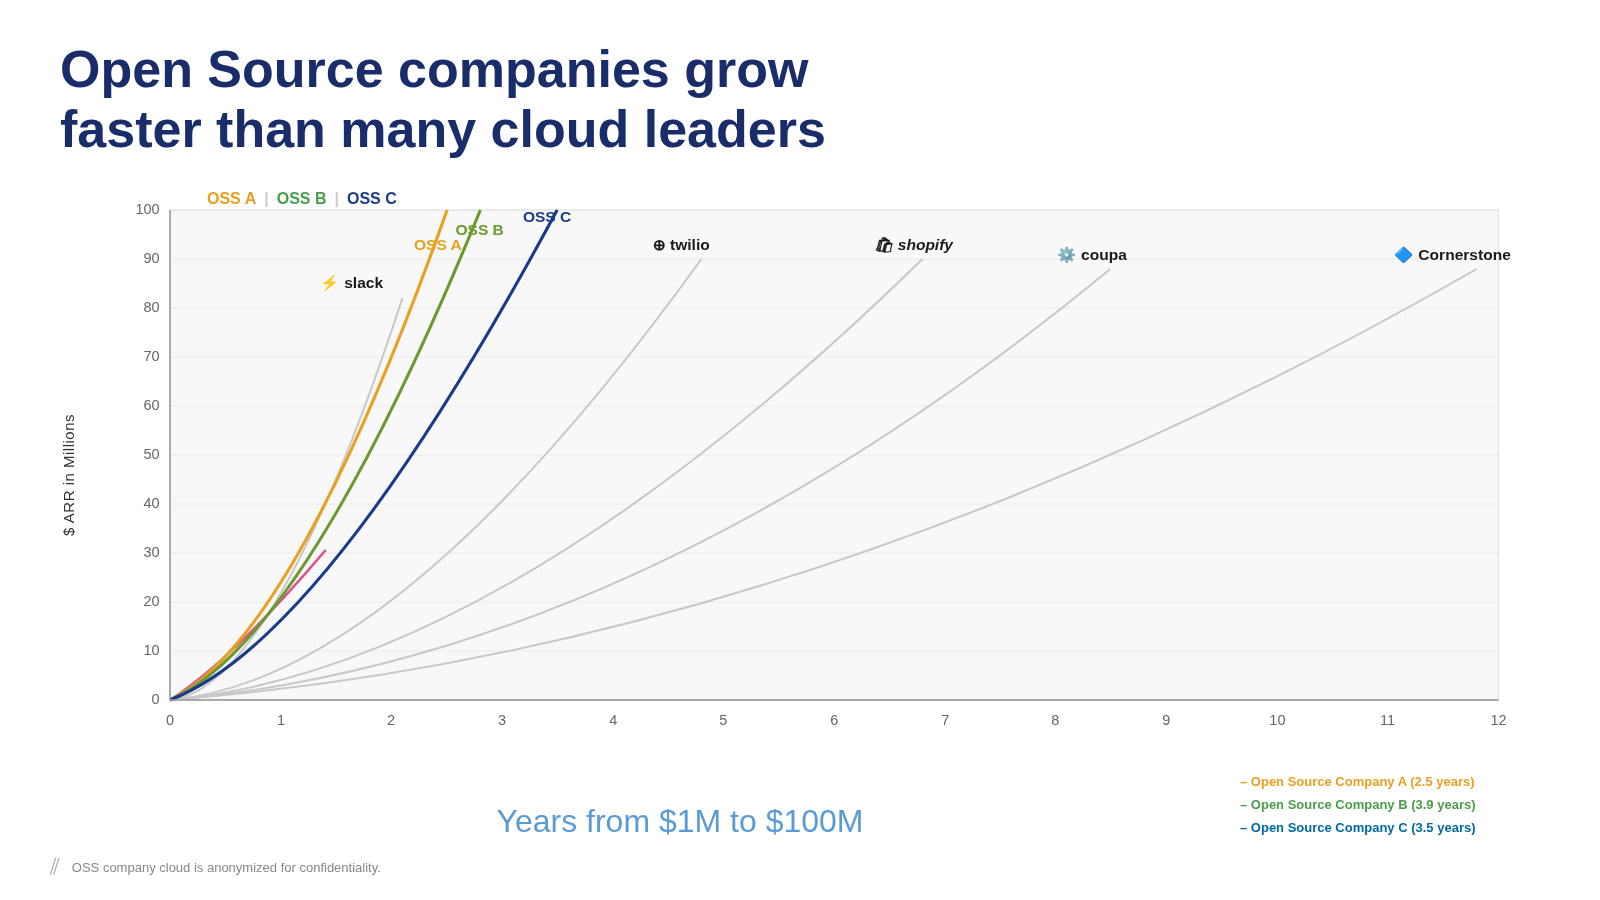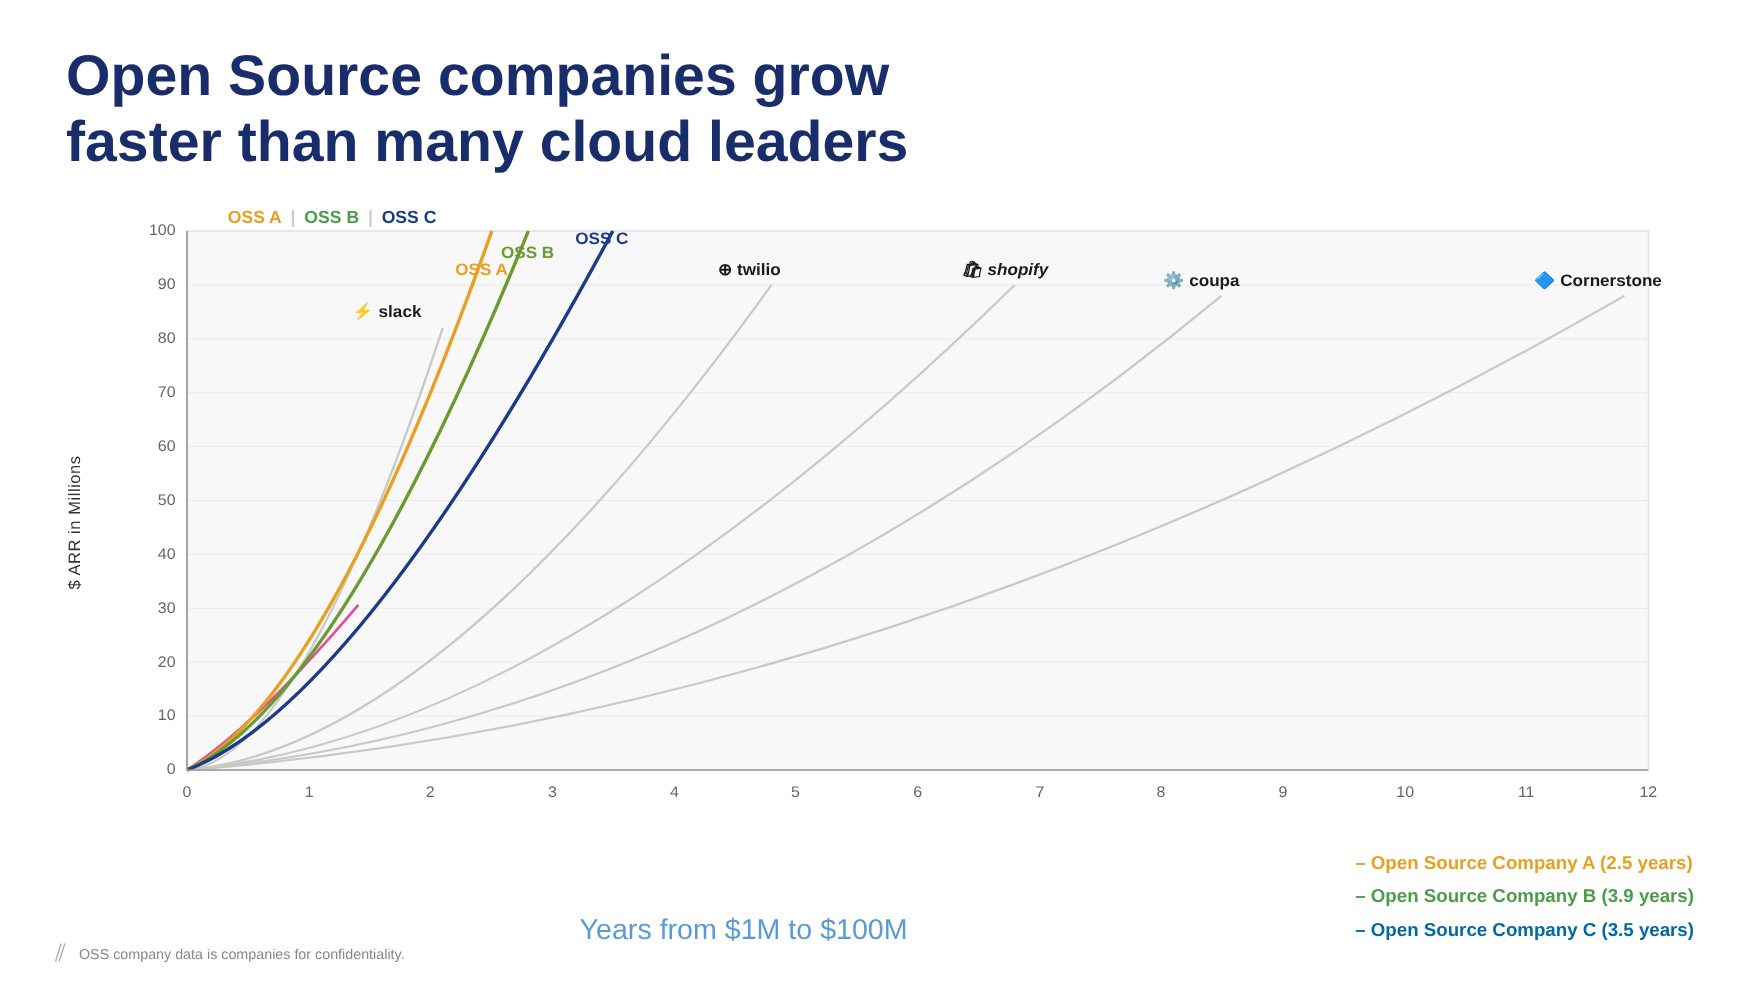--- a/index.html
+++ b/index.html
@@ -76,30 +76,30 @@
 
     .bottom-section {
       display: flex;
       justify-content: space-between;
       align-items: flex-end;
       margin-top: 10px;
       padding-left: 60px;
     }
 
     .x-axis-label {
-      font-size: 26px;
+      font-size: 32px;
       color: #5b9bd5;
       font-style: normal;
       text-align: center;
       flex: 1;
     }
 
     .right-legend {
       text-align: left;
-      font-size: 17px;
+      font-size: 13px;
       line-height: 1.8;
       min-width: 300px;
     }
 
     .legend-a { color: #e8a020; font-weight: 600; }
     .legend-b { color: #4a9e4a; font-weight: 600; }
     .legend-c { color: #0369a1; font-weight: 700; }
 
     .footer {
       position: absolute;
@@ -225,15 +225,15 @@
     <div class="x-axis-label">Years from $1M to $100M</div>
     <div class="right-legend">
       <div class="legend-a">– Open Source Company A (2.5 years)</div>
       <div class="legend-b">– Open Source Company B (3.9 years)</div>
       <div class="legend-c">– Open Source Company C (3.5 years)</div>
     </div>
   </div>
 
   <div class="footer">
     <span class="footer-icon">⫽</span>
-    <span>OSS company data is companies for confidentiality.</span>
+    <span>OSS company cloud is anonymized for confidentiality.</span>
   </div>
 </div>
 
 </body></html>

